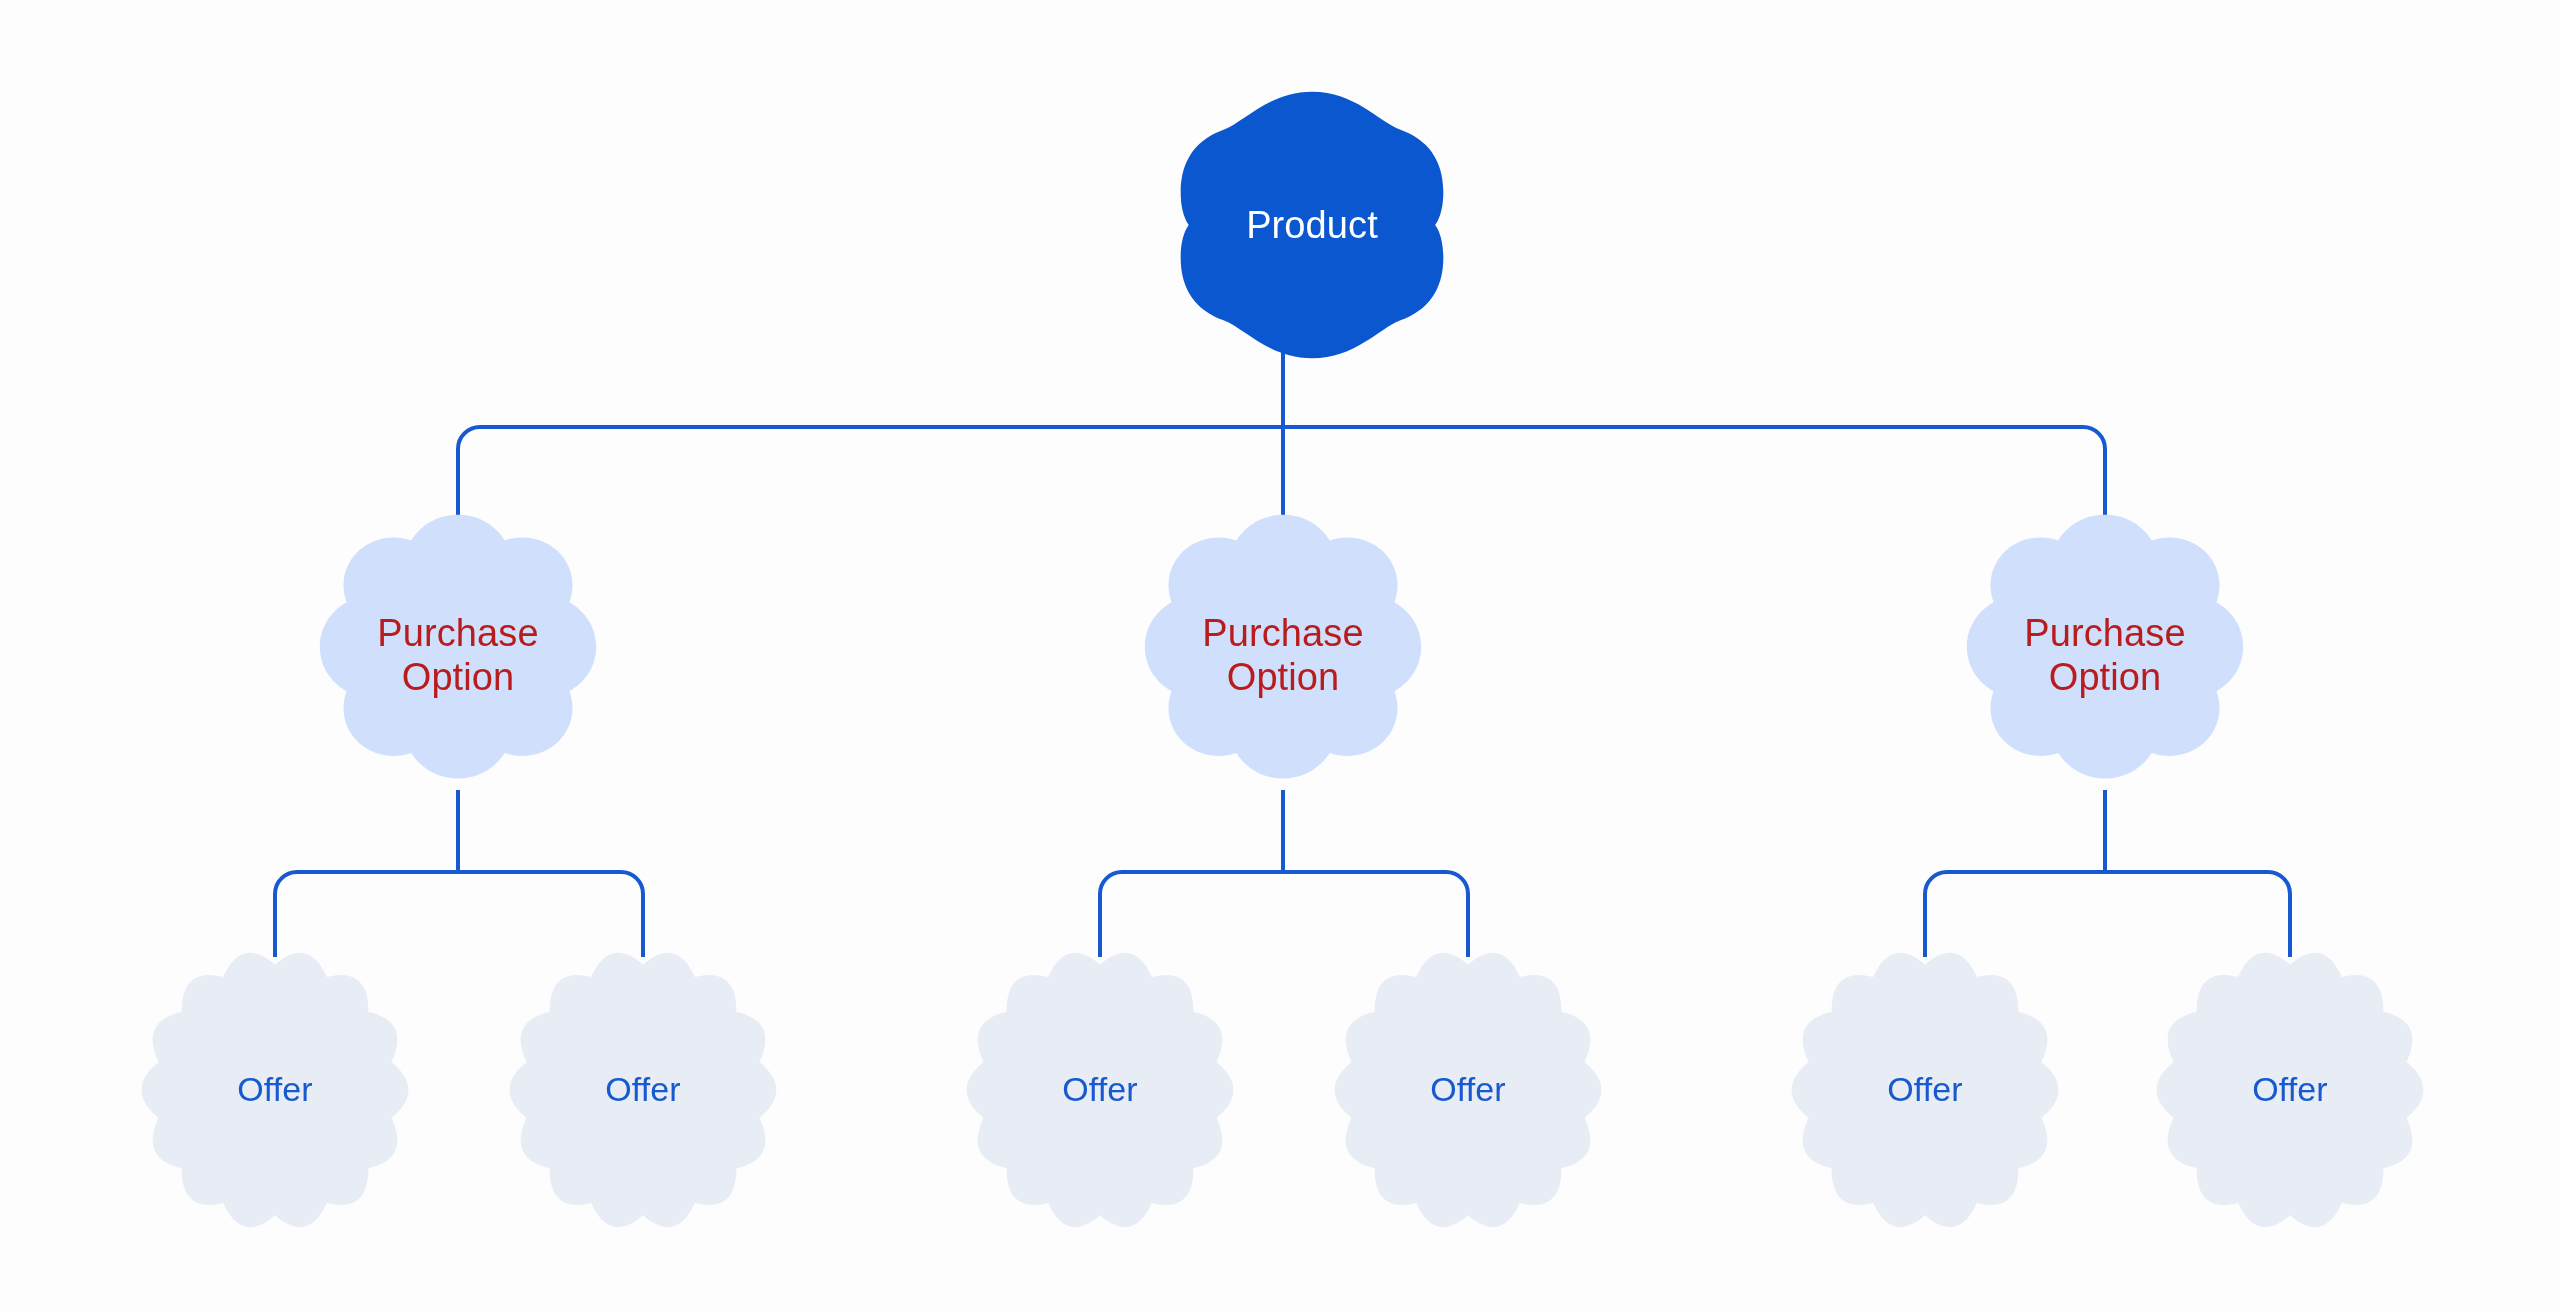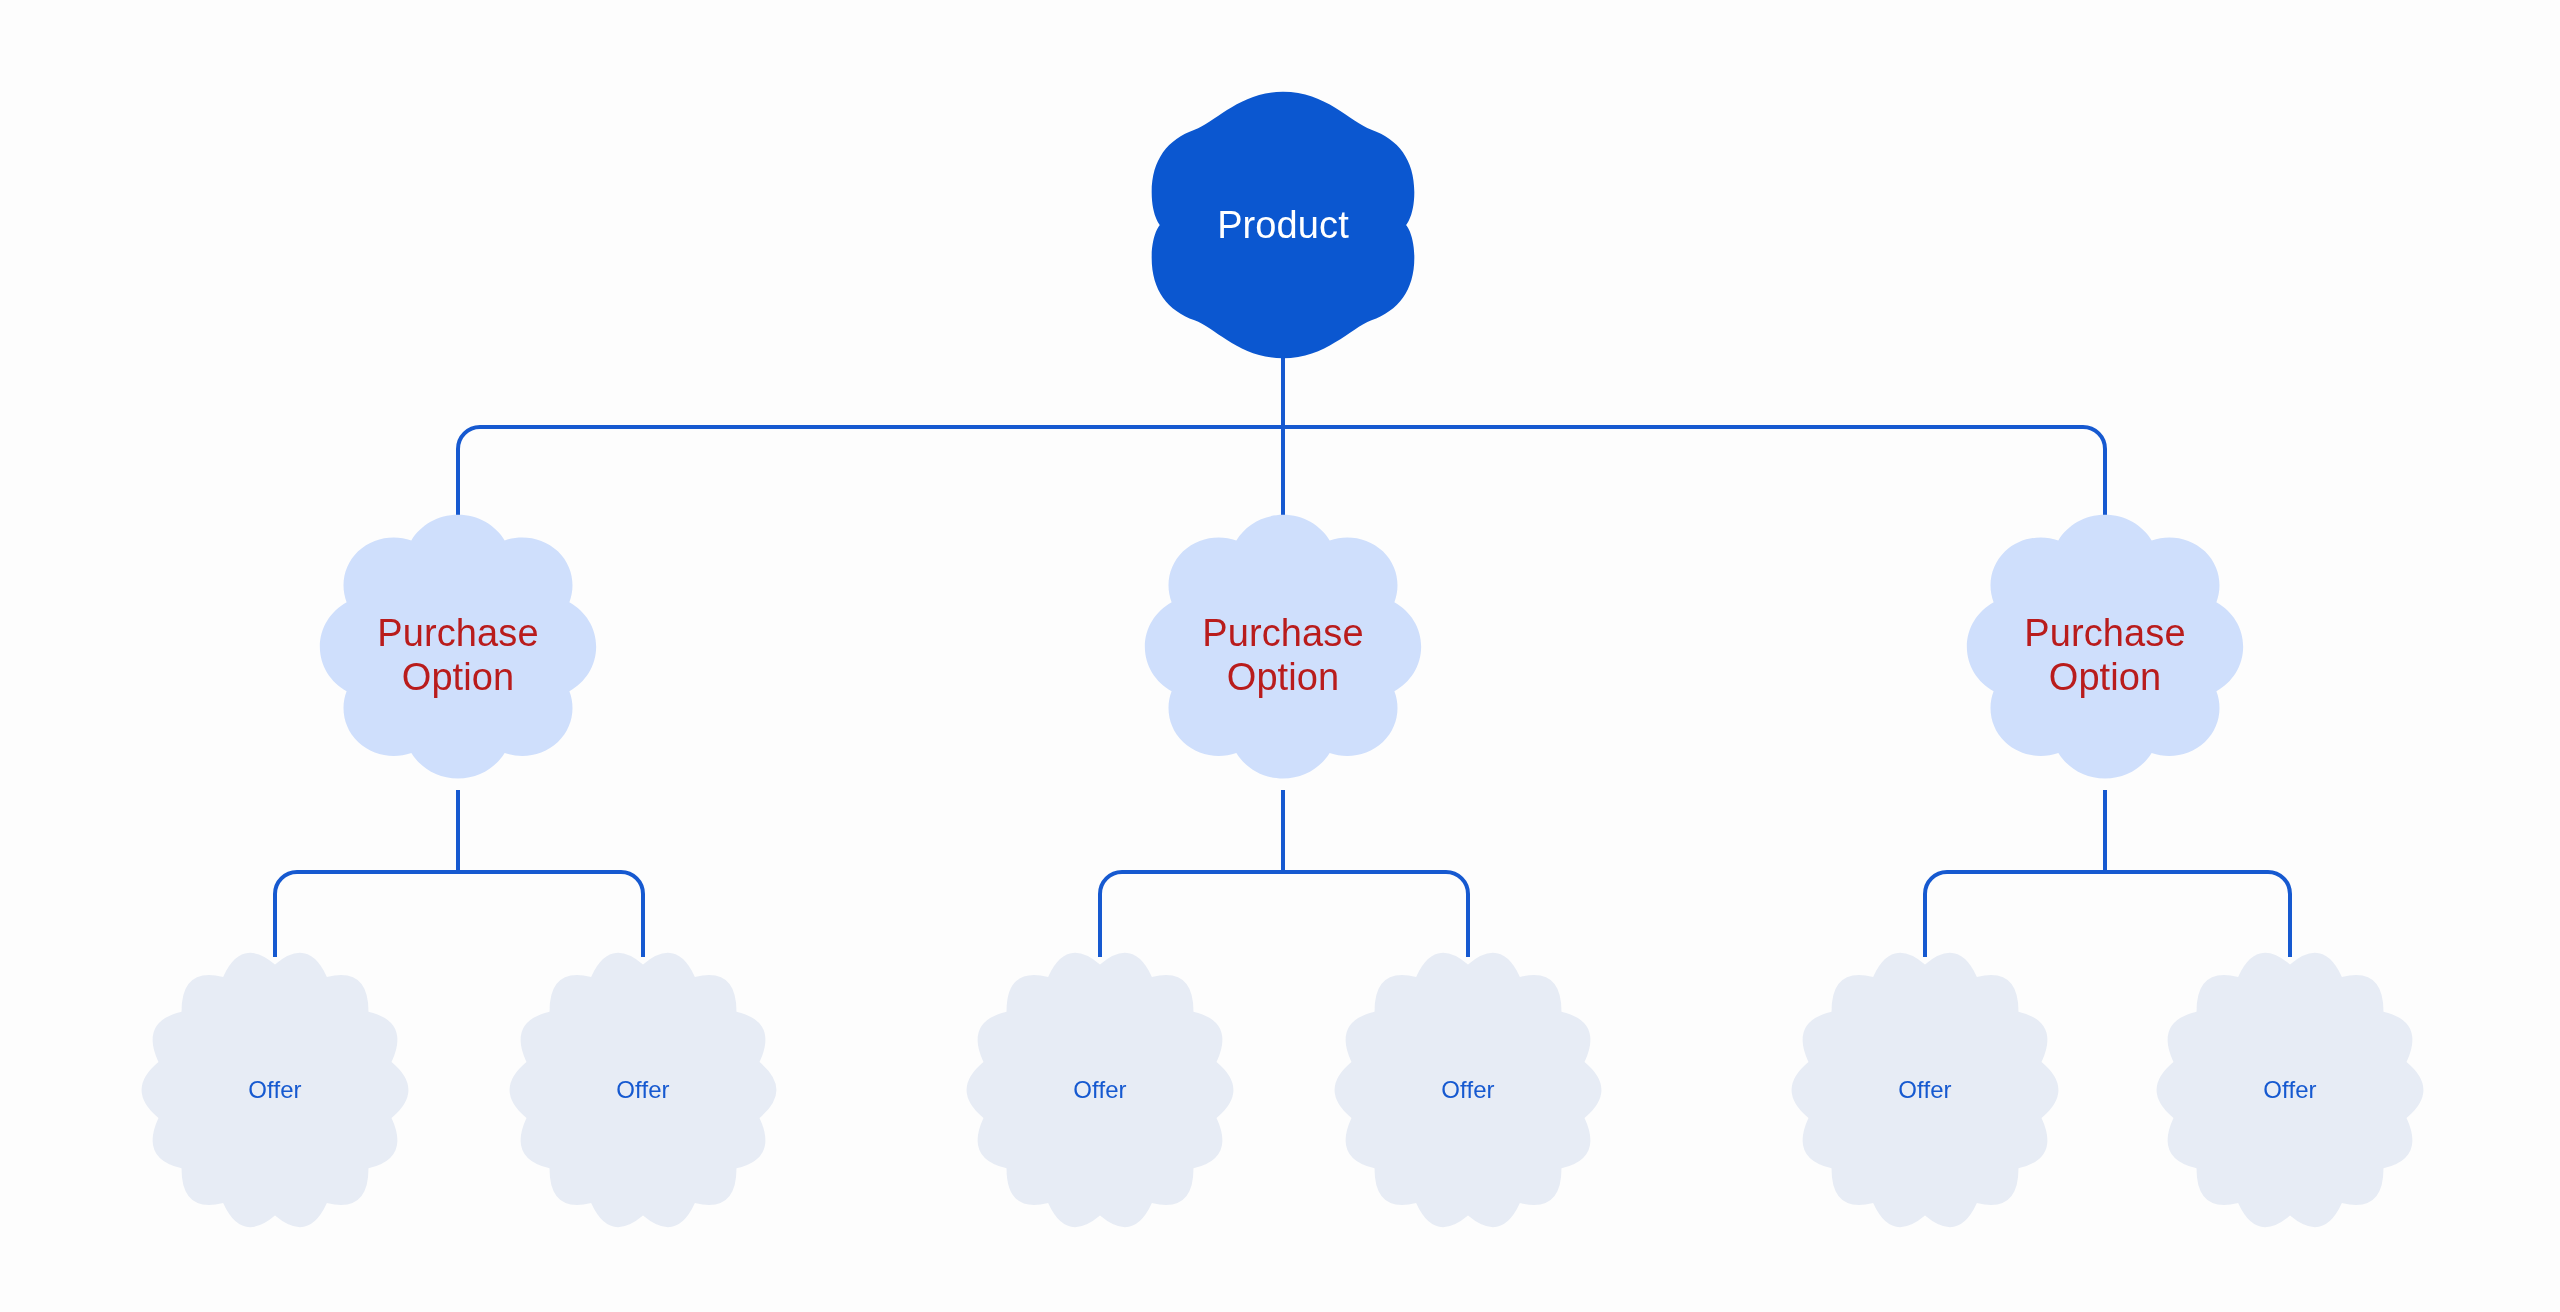--- a/index.html
+++ b/index.html
@@ -47,21 +47,21 @@
   .node .node-label {
     position: relative;
     z-index: 2;
     white-space: pre-line;
     letter-spacing: 0.1px;
   }
   
   .node-root {
     width: 268px;
     height: 272px;
-    left: 1149px;
+    left: 1178px;
     top: 89px;
     text-align: center;
   }
   .node-root .node-label {
     color: #ffffff;
     font-size: 38px;
     font-weight: 400;
   }
   
   .node-mid {
@@ -76,21 +76,21 @@
   .node-mid-1 { left: 305px;  top: 509px; }
   .node-mid-2 { left: 1130px; top: 509px; }
   .node-mid-3 { left: 1952px; top: 509px; }
   
   .node-leaf {
     width: 278px;
     height: 292px;
   }
   .node-leaf .node-label {
     color: #1659d0;
-    font-size: 24px;
+    font-size: 34px;
     font-weight: 400;
   }
   .node-leaf-1 { left: 136px;  top: 944px; }
   .node-leaf-2 { left: 504px;  top: 944px; }
   .node-leaf-3 { left: 961px;  top: 944px; }
   .node-leaf-4 { left: 1329px; top: 944px; }
   .node-leaf-5 { left: 1786px; top: 944px; }
   .node-leaf-6 { left: 2151px; top: 944px; }
 </style>
 </head>

